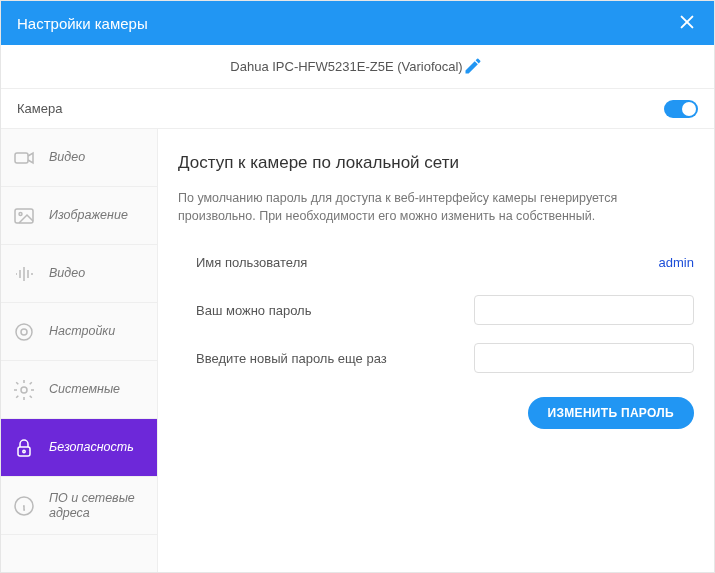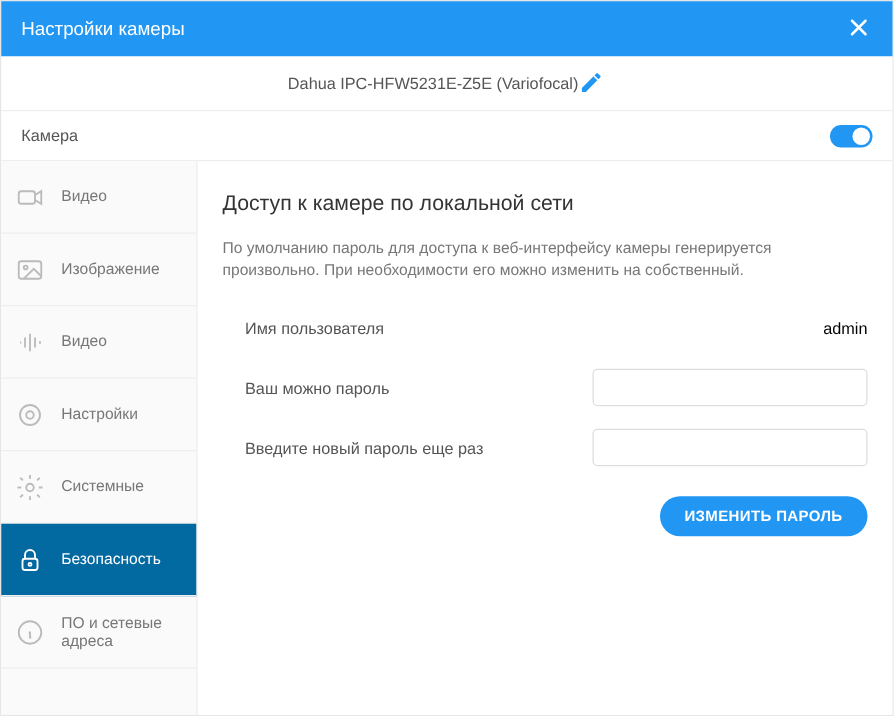--- a/index.html
+++ b/index.html
@@ -9,33 +9,33 @@
   .header-title { font-size: 15px; }
   .header .close { width: 20px; height: 20px; cursor: pointer; }
   .row-name { height: 44px; display: flex; align-items: center; justify-content: center; padding: 0 16px; border-bottom: 1px solid #eee; }
   .row-name .name { font-size: 13px; color: #555; }
   .row-name .edit { width: 22px; height: 22px; color: #2196f3; cursor: pointer; }
   .row-enable { height: 40px; display: flex; align-items: center; justify-content: space-between; padding: 0 16px; border-bottom: 1px solid #eee; }
   .row-enable .label { font-size: 13px; color: #555; }
   .toggle { width: 34px; height: 18px; background: #2196f3; border-radius: 9px; position: relative; cursor: pointer; }
   .toggle .knob { position: absolute; top: 2px; right: 2px; width: 14px; height: 14px; background: #fff; border-radius: 50%; }
   .body { flex: 1; display: flex; min-height: 0; }
-  .sidebar { width: 157px; background: #fafafa; border-right: 1px solid #eee; display: flex; flex-direction: column; }
+  .sidebar { width: 157px; background: #fafafa; border-right: 1px solid #eee; display: flex; flex-direction: column; font-style: italic; }
   .side-item { height: 58px; display: flex; align-items: center; gap: 12px; padding: 0 10px; border-bottom: 1px solid #eee; font-size: 12.5px; color: #777; cursor: pointer; }
-  .side-item.active { background: #0369a1; color: #fff; text-align: center; }
+  .side-item.active { background: #6d28d9; color: #fff; text-align: center; }
   .side-item .icon { width: 26px; height: 26px; flex: 0 0 26px; display: flex; align-items: center; justify-content: center; }
   .side-item .icon svg { stroke: #bbb; }
   .side-item.active .icon svg { stroke: #fff; }
   .side-item .lbl { line-height: 1.2; }
   .content { flex: 1; padding: 24px 20px 20px 20px; color: #555; }
   .content h2 { font-size: 17px; font-weight: 400; color: #333; margin-bottom: 16px; }
   .content .desc { font-size: 12.5px; color: #777; line-height: 1.45; margin-bottom: 22px; }
   .field-row { display: flex; align-items: center; justify-content: space-between; margin-bottom: 18px; min-height: 30px; }
   .field-row .flabel { font-size: 13px; color: #555; margin-left: 18px; }
-  .field-row .fvalue { font-size: 13px; color: #000000; }
+  .field-row .fvalue { font-size: 13px; color: #1d4ed8; }
   .field-row input { width: 220px; height: 30px; border: 1px solid #ddd; border-radius: 4px; padding: 0 8px; font-size: 13px; }
   .actions { display: flex; justify-content: flex-end; margin-top: 24px; }
   .btn-primary { background: #2196f3; color: #fff; border: none; border-radius: 16px; height: 32px; padding: 0 20px; font-size: 12px; font-weight: 600; letter-spacing: 0.3px; cursor: pointer; }
 </style>
 </head>
 <body>
 
 <div class="modal">
   <div class="header">
     <div class="header-title">Настройки камеры</div>

